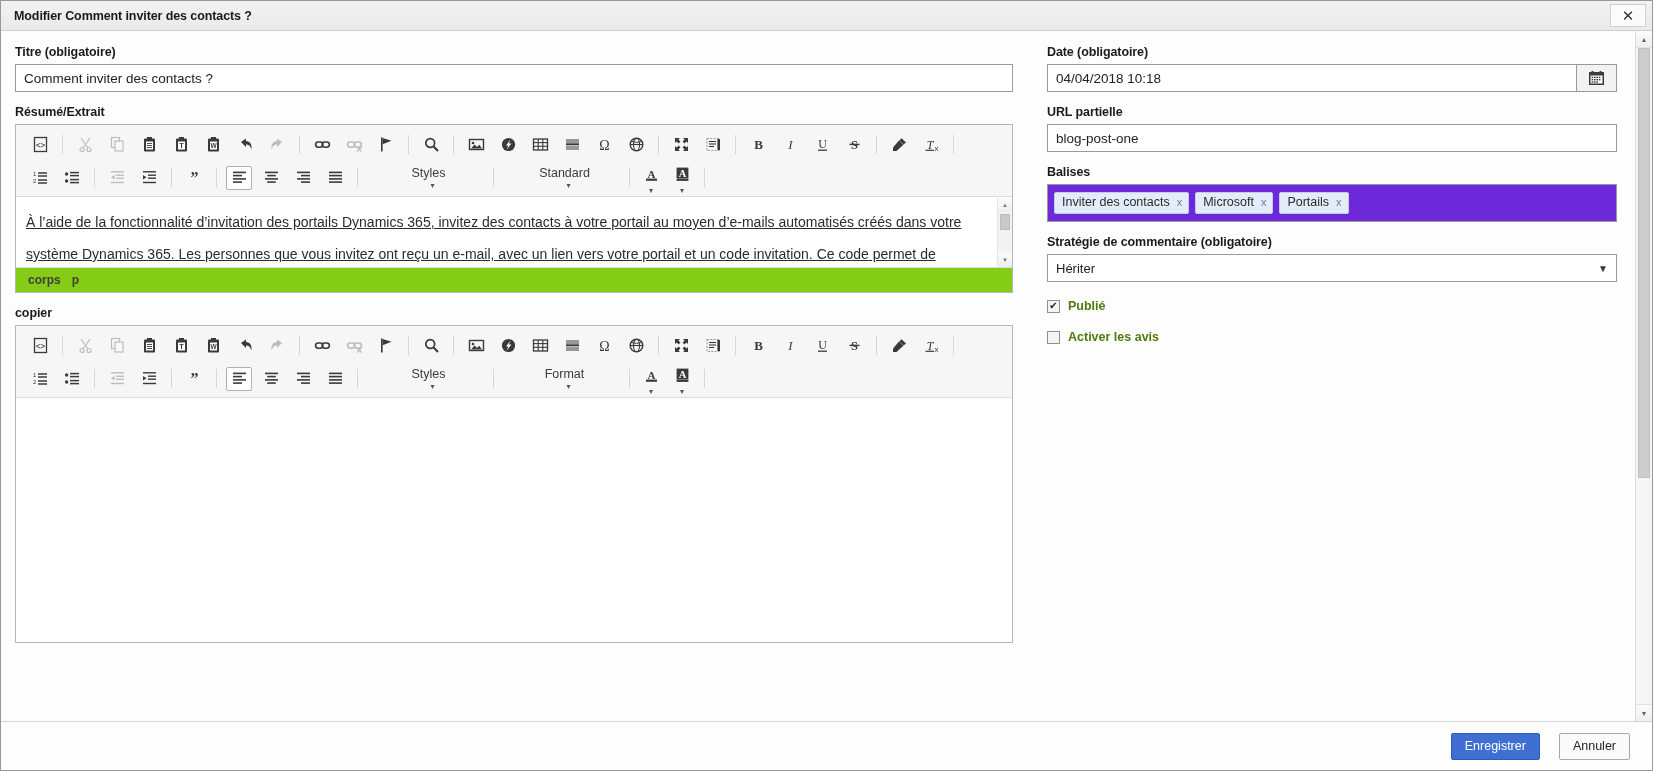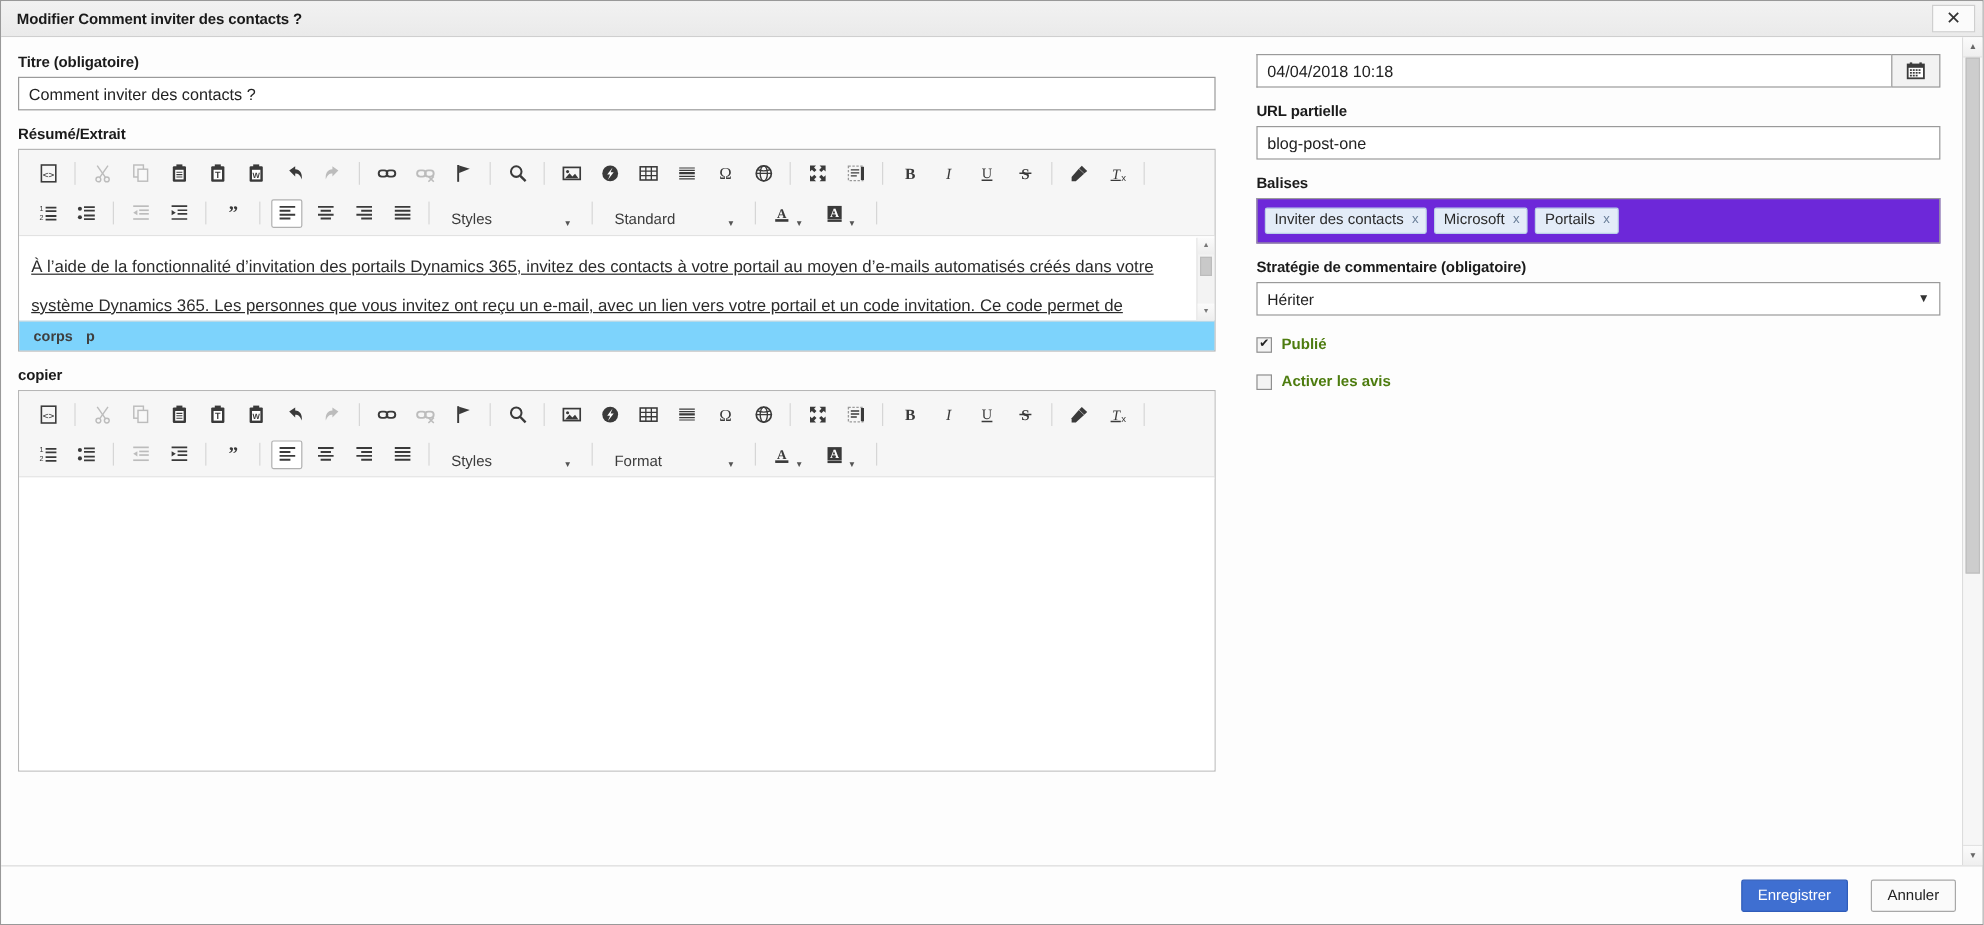--- a/index.html
+++ b/index.html
@@ -142,29 +142,30 @@
     border-radius: 2px;
   }
   .tb-btn.active { border: 1px solid #b0b0b0; background: #fff; }
   .tb-btn svg { display: block; }
   .tb-sep {
     width: 1px; height: 19px;
     background: #d6d6d6;
     margin: 0 6px;
   }
   .tb-combo {
-    display: flex; align-items: flex-end;
+    display: flex; align-items: center;
     height: 24px;
     min-width: 100px;
     margin: 0 4px;
     padding: 0 2px 0 8px;
     cursor: pointer;
     font-size: 12.5px;
     color: #3b3b3b;
     justify-content: space-between;
+    flex-direction: column;
   }
   .tb-combo .caret {
     font-size: 8px; color: #555; margin-left: 14px; margin-right: 6px;
   }
   .cke-editable {
     height: 70px;
     overflow: hidden;
     position: relative;
     background: #fff;
     border-top: 1px solid #fff;
@@ -190,21 +191,21 @@
     font-size: 6px; color:#777;
     background: linear-gradient(to bottom,#fbfbfb,#eee);
   }
   .cke-inner-sb .t { flex:1; position: relative; }
   .cke-inner-sb .th {
     position:absolute; left:2px; right:2px; top:2px; height:16px;
     background:#c9c9c9; border:1px solid #bcbcbc;
   }
   .cke-bottom {
     height: 25px;
-    background: #7dd3fc;
+    background: #84cc16;
     border-top: 1px solid #dcdcdc;
     display: flex;
     align-items: center;
     padding-left: 12px;
     font-size: 12px;
     font-weight: bold;
     color: #3f3f3f;
   }
   .cke-bottom .pathitem { margin-right: 11px; cursor: pointer; }
   .cke-big .cke-editable { height: 244px; }
@@ -1032,20 +1033,21 @@
               <div class="doc"></div>
             </div>
           </div>
         </div>
 
       </div>
 
       <div class="col-right">
 
         <div class="group">
+          <div class="field-label">Date (obligatoire)</div>
           <div class="date-row">
             <input class="text-input" value="04/04/2018 10:18" style="">
             <div class="date-btn">
               <svg width="17" height="16" viewBox="0 0 17 16">
                 <rect x="1" y="2" width="15" height="13" fill="#3b3b3b"></rect>
                 <rect x="2.5" y="5.5" width="12" height="8" fill="#ffffff"></rect>
                 <rect x="3.5" y="1" width="2" height="3" fill="#3b3b3b"></rect>
                 <rect x="11.5" y="1" width="2" height="3" fill="#3b3b3b"></rect>
                 <g fill="#3b3b3b">
                   <rect x="3.6" y="6.7" width="1.6" height="1.4"></rect>

